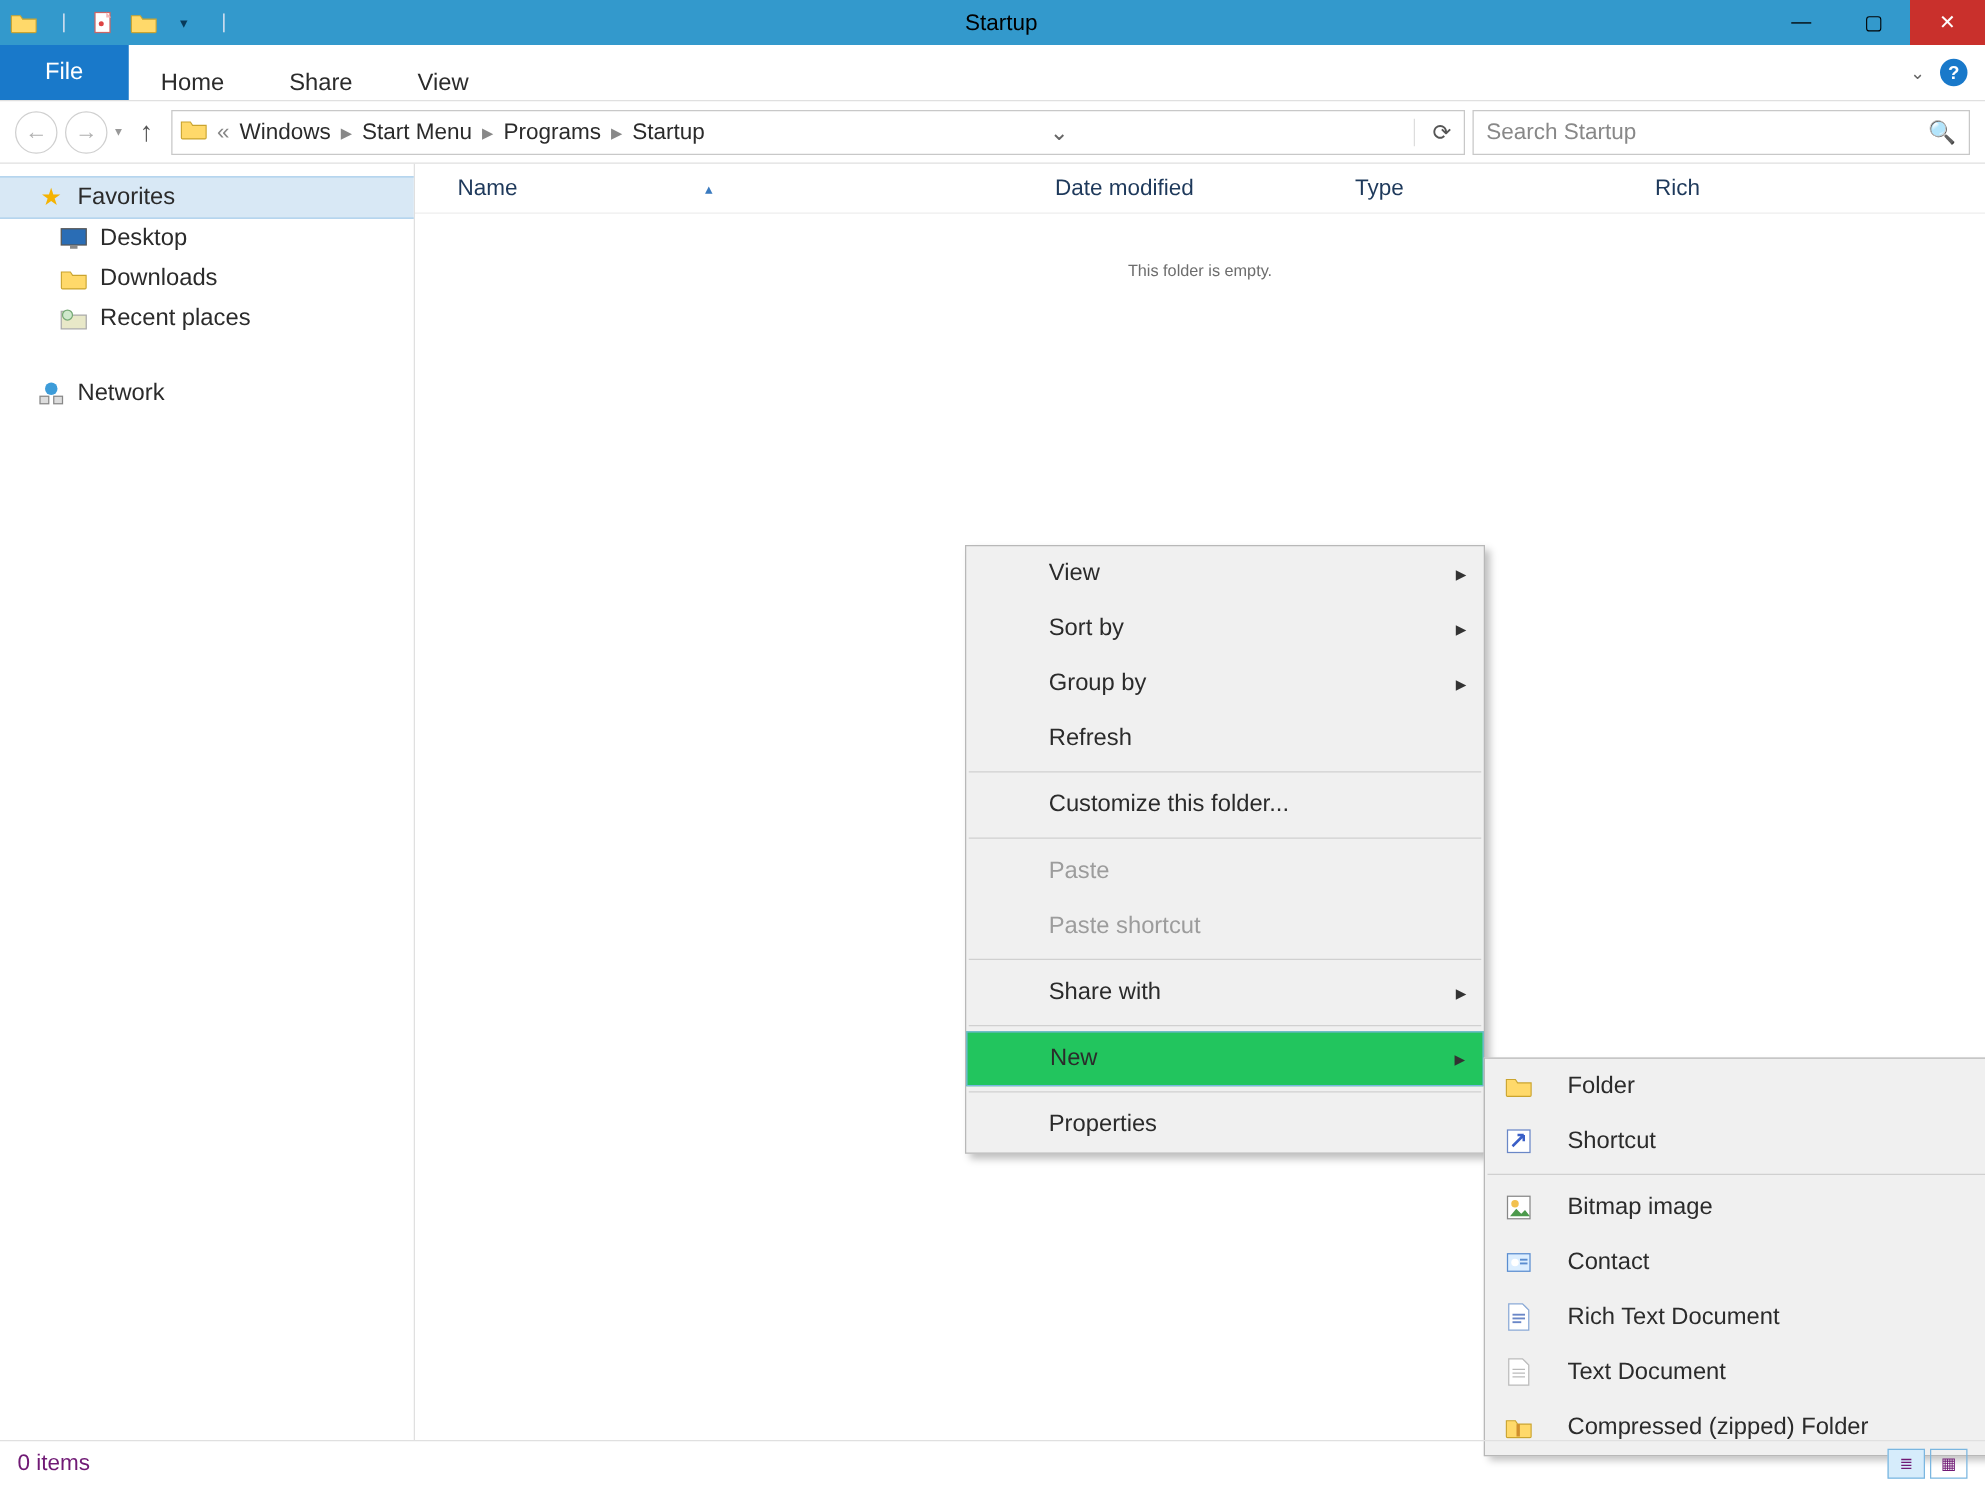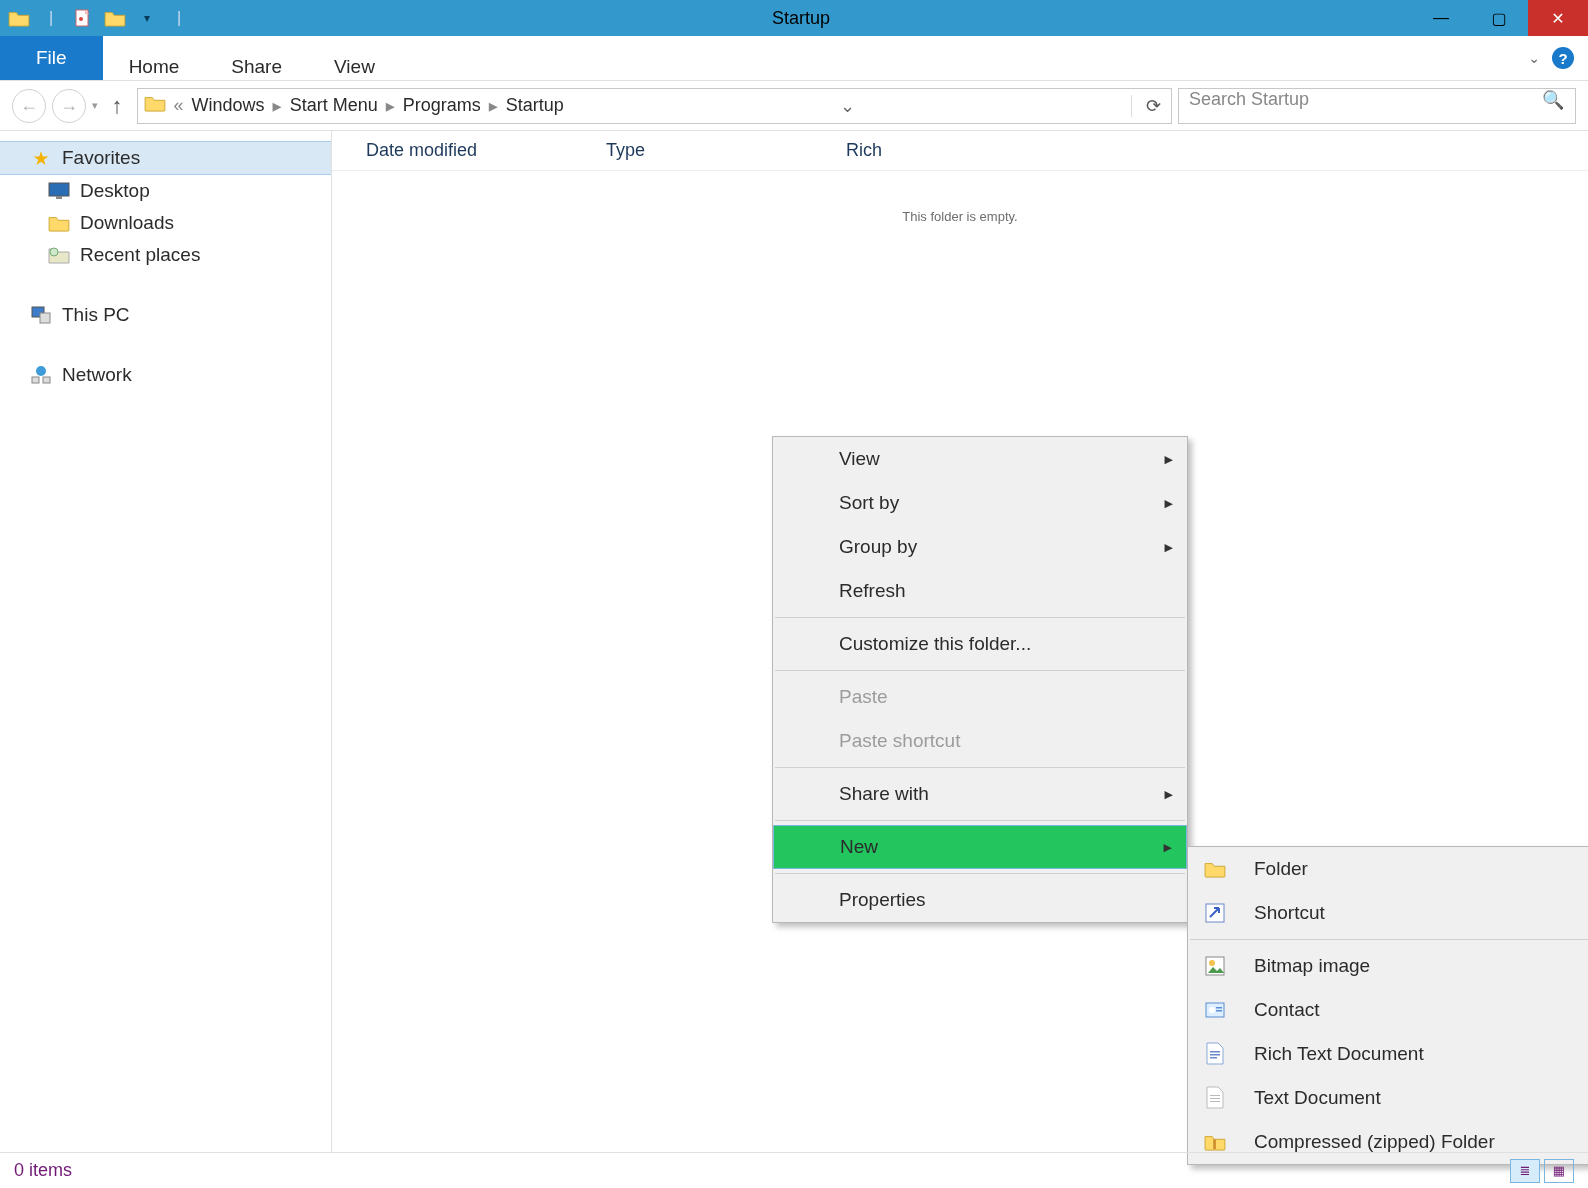--- a/index.html
+++ b/index.html
@@ -20,21 +20,21 @@
 .ribbon-right { margin-left:auto; display:flex; align-items:center; gap:12px; padding-right:14px; }
 .help-circle { width:22px; height:22px; border-radius:50%; background:#1979ca; color:#fff; display:flex; align-items:center; justify-content:center; font-size:15px; font-weight:bold; }
 
 .navbar { height:50px; border-bottom:1px solid #e0e0e0; display:flex; align-items:center; padding:0 12px; gap:6px; }
 .navbtn { width:34px; height:34px; border:1px solid #d0d0d0; border-radius:50%; display:flex; align-items:center; justify-content:center; color:#b0b0b0; font-size:18px; }
 .up-arrow { color:#555; font-size:22px; padding:0 8px; }
 .addressbar { flex:1; height:36px; border:1px solid #c8c8c8; display:flex; align-items:center; padding:0 6px; gap:4px; font-size:18px; color:#2b2b2b; }
 .crumb-sep { color:#888; padding:0 4px; }
 .refresh-btn { width:34px; display:flex; align-items:center; justify-content:center; color:#555; margin-left:auto; }
 .ab-dd { color:#666; margin-left:auto; padding:0 6px; }
-.searchbar { width:398px; height:36px; border:1px solid #c8c8c8; display:flex; align-items:flex-start; padding:0 10px; font-size:18px; color:#888;gap:27px; }
+.searchbar { width:398px; height:36px; border:1px solid #c8c8c8; display:flex; align-items:center; padding:0 10px; font-size:18px; color:#888;gap:27px; }
 .searchbar .mag { margin-left:auto; color:#555; }
 
 .content-row { display:flex; height:calc(100% - 36px - 45px - 50px - 36px); }
 .sidebar { width:332px; border-right:1px solid #e0e0e0; padding-top:10px; font-size:19px; color:#2b2b2b; }
 .sidebar-group { margin-bottom:28px; }
 .sb-item { display:flex; align-items:center; gap:10px; padding:5px 10px 5px 48px; }
 .sb-item.hdr { padding-left:30px; }
 .sb-item.sel { background:#d8e8f5; border:1px solid #a8cdec; border-left:none; border-right:none; }
 .sb-icon { width:22px; height:22px; display:inline-flex; align-items:center; justify-content:center; }
 
@@ -169,43 +169,36 @@
               <circle cx="6" cy="7" r="4" fill="#cfe8cc" stroke="#7a7"></circle>
             </svg>
           </span>
         <span>Recent places</span>
       </div>
     </div>
     <div class="sidebar-group">
       <div class="sb-item hdr">
         <span class="sb-icon">
             <svg width="22" height="20" viewBox="0 0 22 20">
-              <rect x="2" y="2" width="12" height="10" fill="#3d7cc9" stroke="#555"></rect>
-              <rect x="10" y="8" width="10" height="10" fill="#ddd" stroke="#888"></rect>
-            </svg>
-          </span>
-        <span>This PC</span>
-      </div>
-    </div>
-    <div class="sidebar-group">
-      <div class="sb-item hdr">
-        <span class="sb-icon">
-            <svg width="22" height="20" viewBox="0 0 22 20">
               <circle cx="11" cy="6" r="5" fill="#3d9cd9"></circle>
               <rect x="2" y="12" width="7" height="6" fill="#ddd" stroke="#888"></rect>
               <rect x="13" y="12" width="7" height="6" fill="#ddd" stroke="#888"></rect>
             </svg>
           </span>
         <span>Network</span>
       </div>
     </div>
   </div>
 
   <div class="file-area">
     <div class="col-headers">
+      <div class="col-name">
+          <span>Name</span>
+          <span class="sort-caret">▴</span>
+        </div>
       <div class="col-date">Date modified</div>
       <div class="col-type">Type</div>
       <div class="col-size">Rich</div>
     </div>
     <div class="empty-msg">This folder is empty.</div>
 
     <div id="menu1" class="ctxmenu">
       <div class="ctx-item has-sub">View</div>
       <div class="ctx-item has-sub">Sort by</div>
       <div class="ctx-item has-sub">Group by</div>

